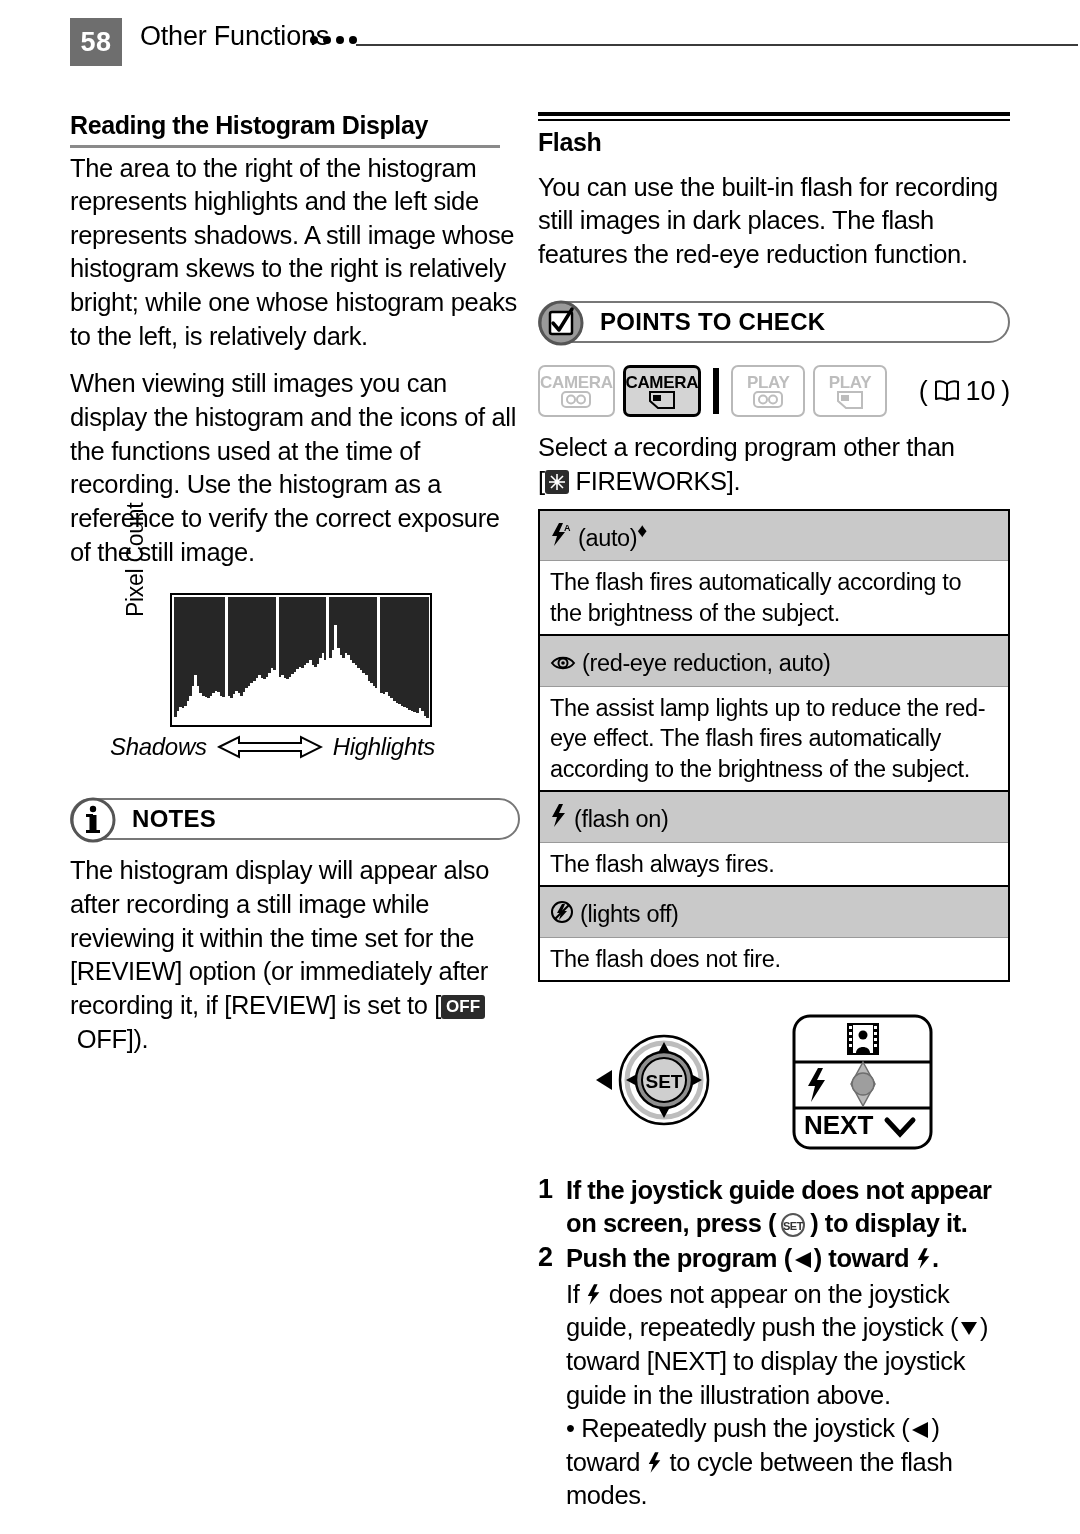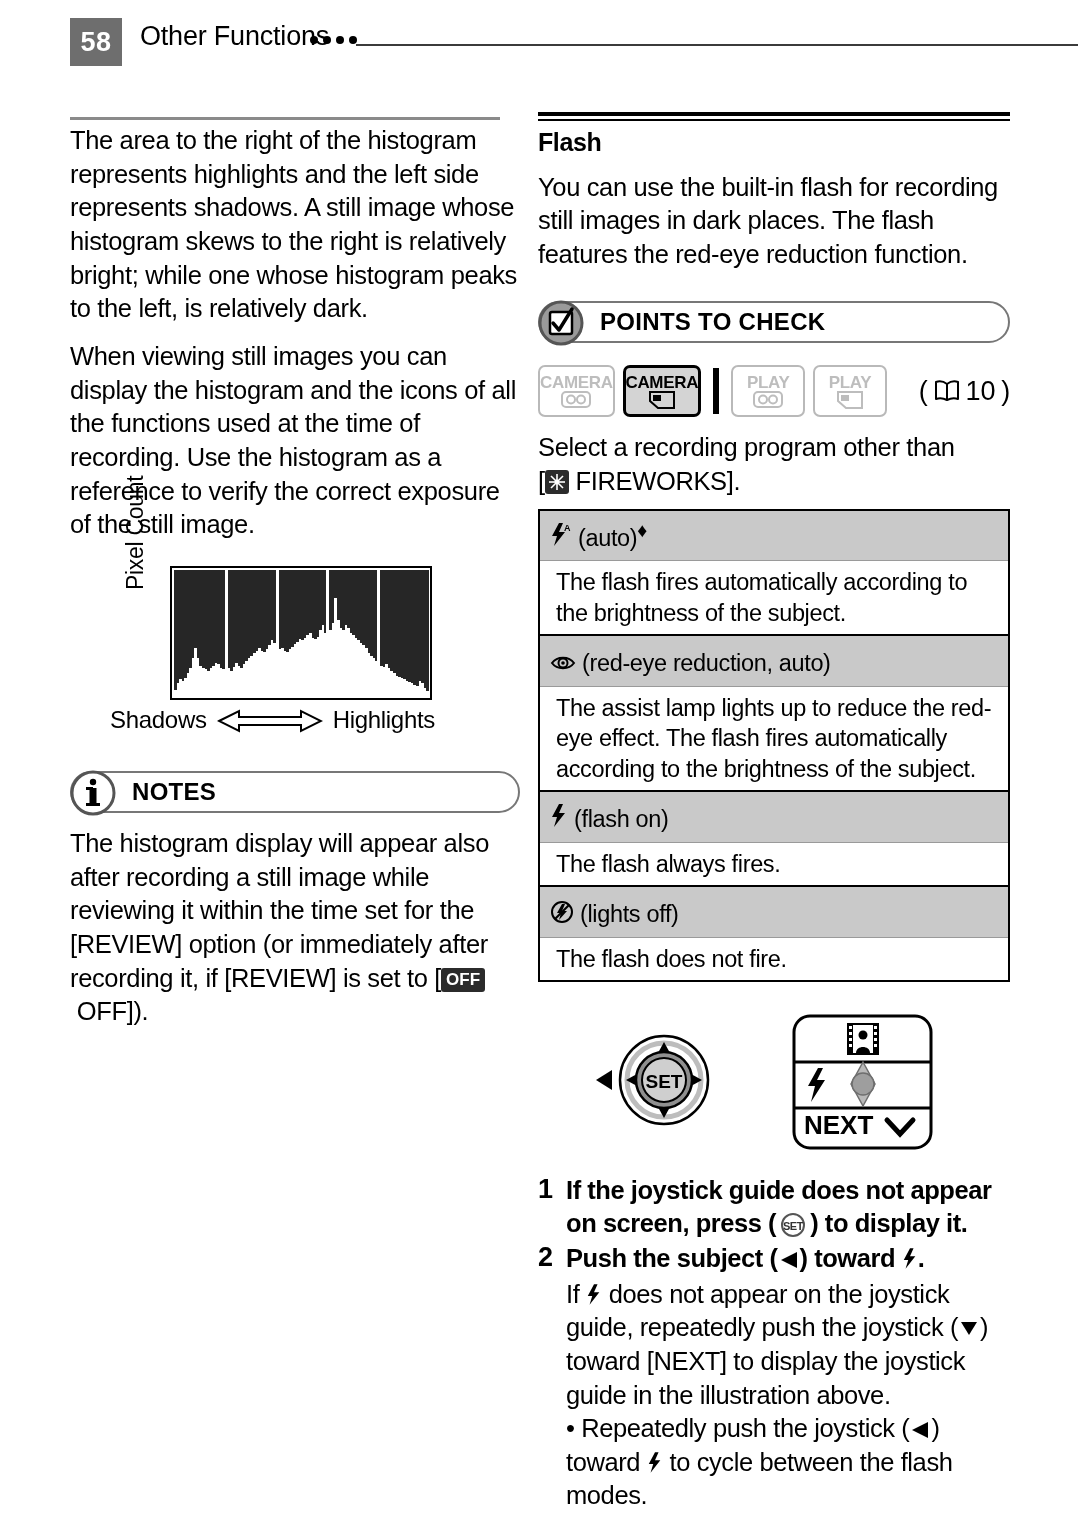--- a/index.html
+++ b/index.html
@@ -66,22 +66,22 @@
     border:2px solid #000;
     background:#ffffff;
     overflow:hidden;
   }
   .histo-inner { position:absolute; inset:2px; background:#fff; }
   .histo-bars { position:absolute; inset:0; display:flex; align-items:flex-start; }
   .histo-bars span { display:block; background:#262626; flex:1 1 auto; }
   .histo-grid { position:absolute; top:0; bottom:0; width:3px; background:#fff; }
   .axis-row {
     position:absolute; left:40px; top:140px; width:380px;
-    display:flex; align-items:flex-end; gap:10px;
-    font-size:24px; letter-spacing:-0.3px;
+    display:flex; align-items:center; gap:10px;
+    font-size:24px; letter-spacing:-0.3px;font-style:italic;
   }
   .darrow { width:106px; height:26px; flex:0 0 auto; }
 
   
   .callout {
     position:relative; height:42px; margin-top:30px;
     border:2px solid #777; border-radius:21px;
     display:flex; align-items:center;
   }
   .callout .badge {
@@ -105,21 +105,21 @@
   .mode-chip.active .mlabel { color:#000; }
   .mode-div { width:7px; height:46px; background:#000; margin:0 12px 0 4px; }
   .page-ref { margin-left:24px; font-size:27px; letter-spacing:-0.2px; display:flex; align-items:center; gap:6px; }
 
   
   .opt-head-row { display:flex; align-items:baseline; justify-content:space-between; margin-top:20px; }
   .opt-head { font-size:25px; font-weight:bold; letter-spacing:-0.3px; }
   .opt-default { font-size:22px; letter-spacing:-0.3px; }
 
   table.opts { width:100%; border-collapse:collapse; margin-top:10px; border:2px solid #000; }
-  table.opts td { border-top:1.5px solid #000; padding:6px 16px; font-size:23.5px; letter-spacing:-0.35px; line-height:1.3; }
+  table.opts td { border-top:1.5px solid #000; padding:6px 10px; font-size:23.5px; letter-spacing:-0.35px; line-height:1.3; }
   table.opts tr.optname td { background:#c9c9c9; font-weight:normal; padding:7px 10px; border-top:2px solid #000; }
   table.opts tr:first-child td { border-top:none; }
   table.opts tr.optdesc td { background:#fff; border-top:1px solid #9a9a9a; }
 
   .inline-ico { display:inline-block; vertical-align:-2px; margin-right:6px; }
 
   
   .joy-wrap { position:relative; height:150px; margin-top:30px; }
   .joy-left { position:absolute; left:40px; top:8px; }
   .joy-right { position:absolute; left:252px; top:0px; }
@@ -154,20 +154,21 @@
     <i></i>
       <i></i>
       <i></i>
       <i></i>
   </div>
   <div class="header-rule"></div>
 </div>
 
 <div class="col-left">
 
+  <h2 class="sec-head">Reading the Histogram Display</h2>
   <div class="rule-single"></div>
 
   <p class="body tight">The area to the right of the histogram represents highlights and the left side represents shadows. A still image whose histogram skews to the right is relatively bright; while one whose histogram peaks to the left, is relatively dark.</p>
   <p class="body">When viewing still images you can display the histogram and the icons of all the functions used at the time of recording. Use the histogram as a reference to verify the correct exposure of the still image.</p>
 
   <div class="histo-fig">
     <div class="ylab">Pixel Count</div>
     <div class="histo-box">
       <div class="histo-inner">
         <div class="histo-bars" id="histo-bars">
@@ -479,21 +480,21 @@
   <div class="steps">
     <div class="step">
       <span class="num">1</span>
       <span class="txt"><span>If the joystick guide does not appear on screen, press (</span><svg width="34" height="24" viewBox="0 0 34 24" style="vertical-align:-5px">
         <circle cx="17" cy="12" r="11" fill="#fff" stroke="#555" stroke-width="2"></circle>
         <text x="17" y="17" text-anchor="middle" font-family="Liberation Sans, sans-serif" font-size="11" font-weight="bold" fill="#333">SET</text>
       </svg><span>) to display it.</span></span>
     </div>
     <div class="step">
       <span class="num">2</span>
-      <span class="txt"><span>Push the subject (</span><svg width="22" height="20" viewBox="0 0 22 20" style="vertical-align:-3px">
+      <span class="txt"><span>Push the program (</span><svg width="22" height="20" viewBox="0 0 22 20" style="vertical-align:-3px">
         <polygon points="3,10 19,2 19,18" fill="#000"></polygon>
       </svg><span>) toward </span><svg width="16" height="24" viewBox="0 0 18 26" style="vertical-align:-4px">
         <polygon points="9,1 2,14 7,14 4,24 15,10 9,10 13,1" fill="#000"></polygon>
       </svg><span>.</span></span>
     </div>
 
     <div class="substep"><span>If </span><svg width="16" height="24" viewBox="0 0 18 26" style="vertical-align:-4px">
       <polygon points="9,1 2,14 7,14 4,24 15,10 9,10 13,1" fill="#000"></polygon>
     </svg><span> does not appear on the joystick guide, repeatedly push the joystick (</span><svg width="22" height="18" viewBox="0 0 22 18" style="vertical-align:-1px">
       <polygon points="3,3 19,3 11,16" fill="#000"></polygon>

